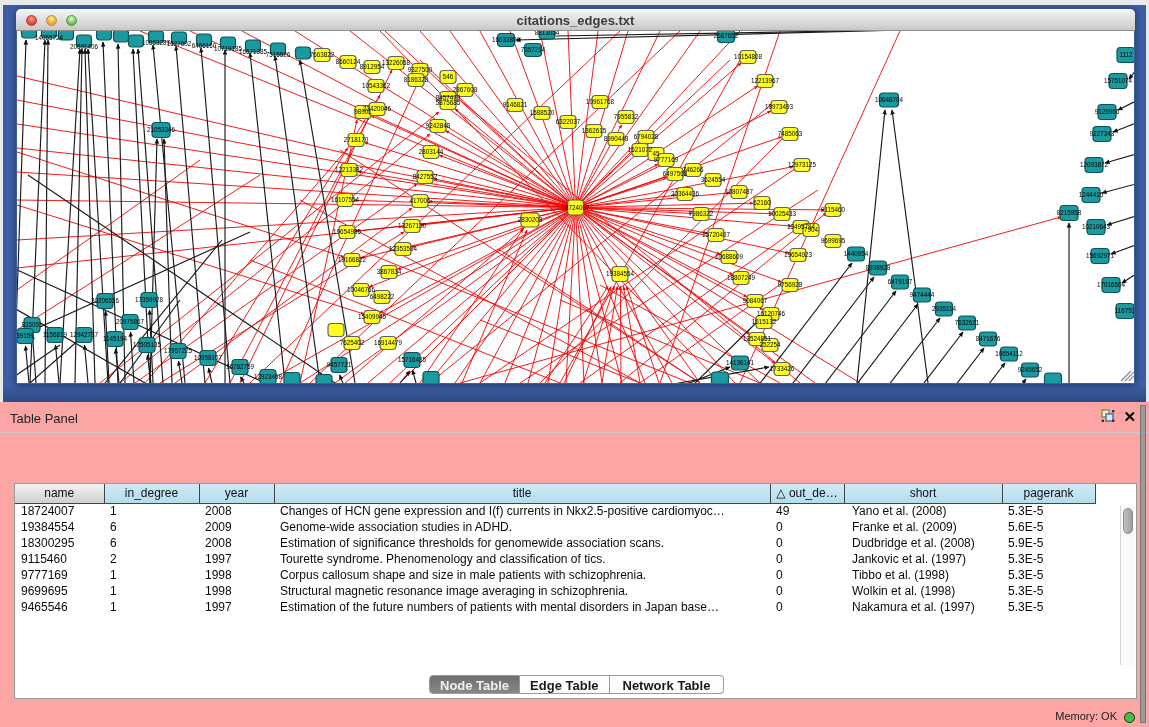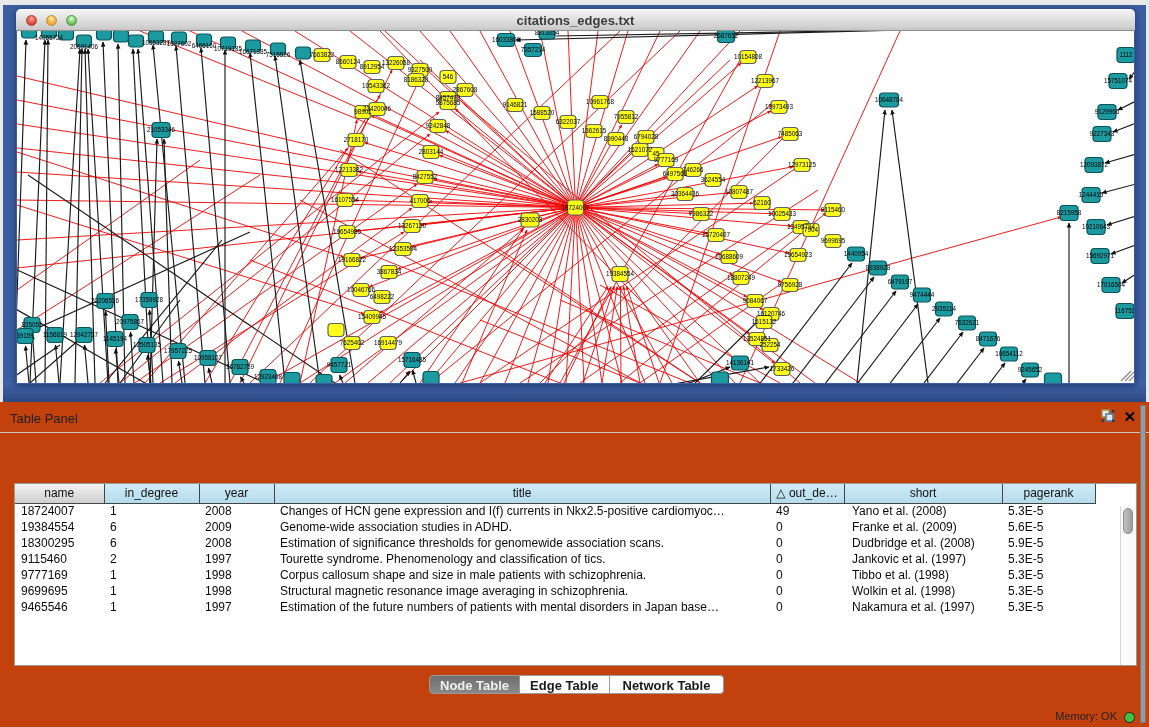--- a/index.html
+++ b/index.html
@@ -10,32 +10,32 @@
        box-shadow:0 1px 6px rgba(0,0,20,.45); }
 #titlebar { position:absolute; left:0; top:0; width:100%; height:22px; border-radius:5px 5px 0 0;
   background:linear-gradient(#f3f3f3,#d2d2d2 80%,#c6c6c6); border-bottom:1px solid #8e8e8e;
   border-top:1px solid #fdfdfd; }
 #titlebar .t { position:absolute; left:0; right:0; top:3px; text-align:center; font-size:13px; font-weight:bold; color:#3c3c3c; }
 .tl { position:absolute; top:5px; width:11px; height:11px; border-radius:50%; }
 #tl1 { left:10px; background:radial-gradient(circle at 50% 30%, #ff9d96 8%, #ec6b61 35%, #d33a30 80%); border:1px solid #b03c33;}
 #tl2 { left:30px; background:radial-gradient(circle at 50% 30%, #ffe9b5 8%, #f6bd4f 40%, #e89b23 85%); border:1px solid #c08b2d;}
 #tl3 { left:50px; background:radial-gradient(circle at 50% 30%, #d7ffd0 8%, #8cd87e 40%, #53aa41 85%); border:1px solid #57963f;}
 #content { position:absolute; left:1px; top:22px; width:1117px; height:352px; background:#fff; overflow:hidden; }
-#panel { position:absolute; left:0; top:402px; width:1149px; height:325px; background:#c2410c; }
+#panel { position:absolute; left:0; top:402px; width:1149px; height:325px; background:#fca5a5; }
 #phead { position:absolute; left:0; top:0; width:100%; height:31px; border-bottom:1px solid #c9c9c9; }
 #phead .t { position:absolute; left:10px; top:9px; font-size:13px; color:#222; }
 #pclose { position:absolute; right:13px; top:6px; font-size:15px; font-weight:bold; color:#000; }
 #pfloat { position:absolute; right:34px; top:7px; width:14px; height:14px; }
 #toolbar { position:absolute; left:0; top:32px; width:100%; height:48px;margin-top:36px; }
 .ticon { position:absolute; top:17px; }
 #combo { position:absolute; left:288px; top:16px; width:391px; height:22px; background:linear-gradient(#ffffff,#f2f2f2);
   border:1px solid #9f9f9f; border-radius:8px; box-shadow:inset 0 1px 0 #fff; }
 #combo .txt { position:absolute; left:11px; top:3px; font-size:13px; color:#111; }
 #combo .arr { position:absolute; right:12px; top:2px; font-size:8px; color:#333; line-height:9px; }
-#tablewrap { position:absolute; left:14px; top:81px; width:1123px; height:183px; background:#fff; border:1px solid #9a9a9a; }
+#tablewrap { position:absolute; left:14px; top:81px; width:1123px; height:216px; background:#fff; border:1px solid #9a9a9a; }
 table { border-collapse:collapse; table-layout:fixed; width:1080px; font-size:12px; }
 th { height:19px; font-weight:normal; font-size:12px; color:#111;
    background:linear-gradient(#cfeaf6,#b4dcec); border-right:1px solid #444; border-bottom:1px solid #444; }
 th.c0 { background:linear-gradient(#f2f2f2,#cfcfcf); }
 td { height:16px; padding:0 0 0 6px; color:#0b0b0b; white-space:nowrap; overflow:hidden; }
 .c0 { width:89px; } .c1 { width:95px;margin-left:20px; } .c2 { width:75px; } .c3 { width:496px; }
 .c4 { width:74px; } .c5 { width:158px; } .c6 { width:93px; }
 td.c5 { padding-left:8px; }
 #vscroll { position:absolute; right:1px; top:22px; width:15px; height:159px; background:#fafafa; border-left:1px solid #d5d5d5; }
 #vscroll .thumb { position:absolute; left:2px; top:2px; width:10px; height:26px; background:linear-gradient(90deg,#c2c2c2,#9d9d9d); border:1px solid #8a8a8a; border-radius:6px; }

